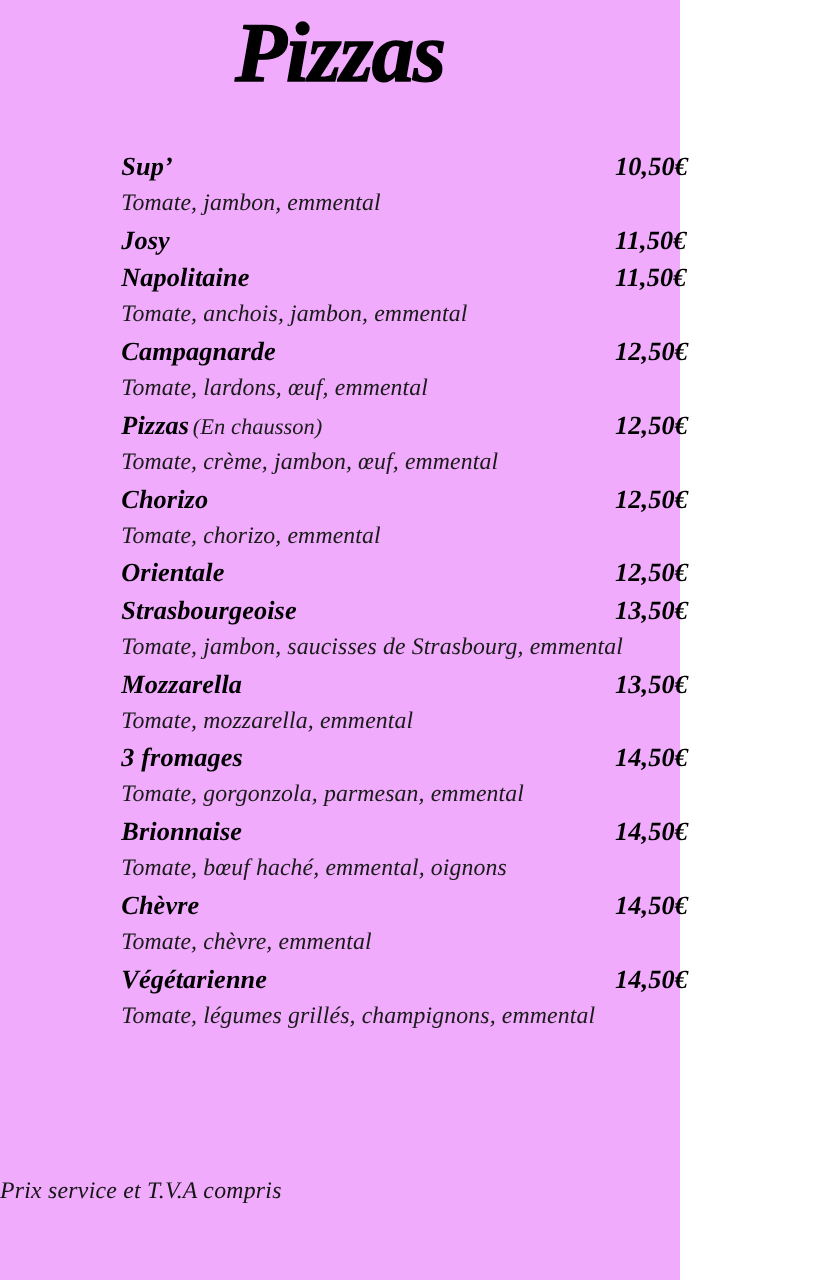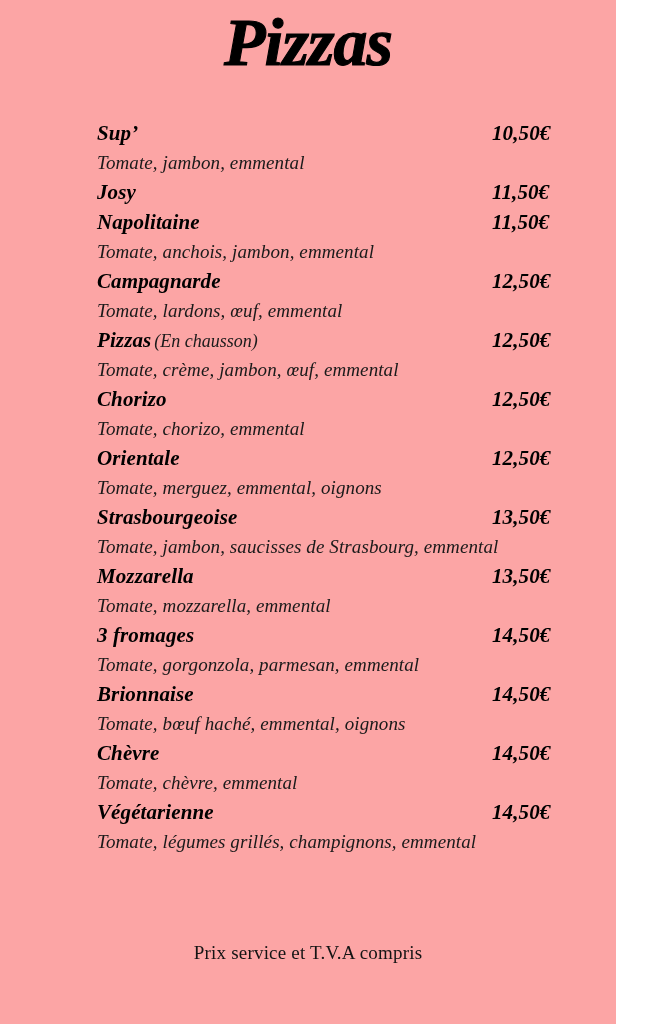--- a/index.html
+++ b/index.html
@@ -11,25 +11,25 @@
   body {
     width: 668px;
     height: 1024px;
     overflow: hidden;
     font-family: "Liberation Serif", "DejaVu Serif", serif;
     color: #111111;
     position: relative;
   }
 
   .page {
-    width: 616px;
+    width: 544px;
     height: 1024px;
     box-sizing: border-box;
     position: relative;
-    background: #fca5a5;
+    background: #f0abfc;
   }
 
   
   .menu-title {
     text-align: center;
     font-family: "Liberation Serif", "DejaVu Serif", serif;
     font-style: italic;
     font-weight: bold;
     font-size: 68px;
     line-height: 1;
@@ -99,21 +99,22 @@
     white-space: nowrap;
     letter-spacing: 0.1px;
   }
 
   
   .menu-footer {
     position: absolute;
     left: 0;
     right: 0;
     top: 942px;
-    text-align: center;
+    text-align: left;
+    font-style: italic;
     font-weight: normal;
     font-size: 19px;
     color: #141414;
     letter-spacing: 0.2px;
   }
 </style>
 </head>
 <body>
 
 <div class="page">
@@ -139,21 +140,20 @@
       <li class="menu-item">
         <div class="item-head"><span class="item-name">Pizzas</span><span class="item-note">(En chausson)</span><span class="item-price">12,50€</span></div>
         <div class="item-desc">Tomate, crème, jambon, œuf, emmental</div>
       </li>
       <li class="menu-item">
         <div class="item-head"><span class="item-name">Chorizo</span><span class="item-price">12,50€</span></div>
         <div class="item-desc">Tomate, chorizo, emmental</div>
       </li>
       <li class="menu-item">
         <div class="item-head"><span class="item-name">Orientale</span><span class="item-price">12,50€</span></div>
-        <div class="item-desc">Tomate, merguez, emmental, oignons</div>
       </li>
       <li class="menu-item">
         <div class="item-head"><span class="item-name">Strasbourgeoise</span><span class="item-price">13,50€</span></div>
         <div class="item-desc">Tomate, jambon, saucisses de Strasbourg, emmental</div>
       </li>
       <li class="menu-item">
         <div class="item-head"><span class="item-name">Mozzarella</span><span class="item-price">13,50€</span></div>
         <div class="item-desc">Tomate, mozzarella, emmental</div>
       </li>
       <li class="menu-item">

